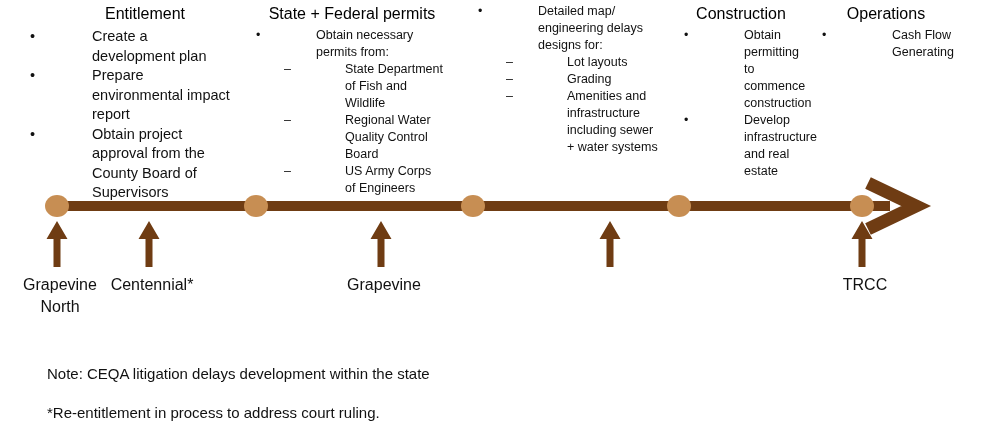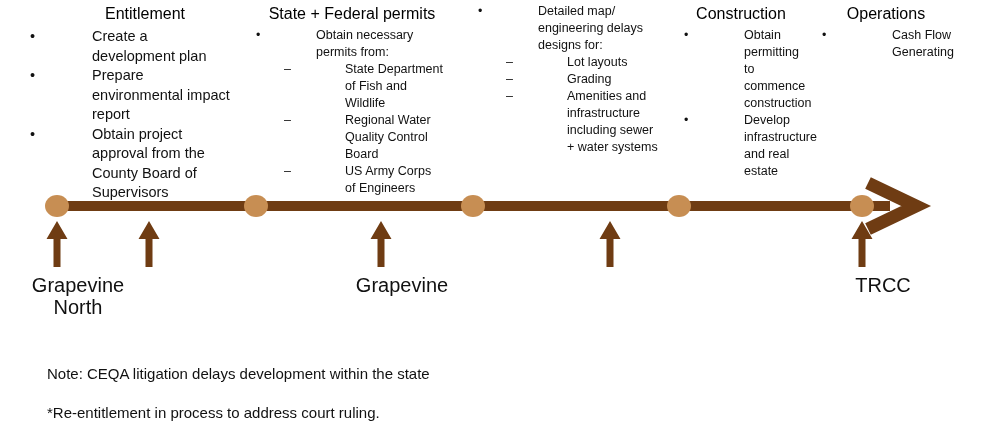--- a/index.html
+++ b/index.html
@@ -19,21 +19,21 @@
   .col-entitlement .marker{flex:0 0 14px;}
   .col-permits .items{width:188px;}
   .col-tract .items{width:180px;}
   .col-construction .items{width:114px;}
   .col-operations .items{width:124px;}
   .col-operations .marker{flex:0 0 22px;}
   #timeline{position:absolute;left:0;top:175px;width:1001px;height:100px;}
   #tl-labels{position:absolute;left:0;top:0;width:1001px;height:433px;pointer-events:none;}
   .tl-label{
     position:absolute;top:274px;transform:translateX(-50%);
-    text-align:center;font-size:20px;line-height:22px;white-space:pre-line;color:#111;margin-left:18px;
+    text-align:center;font-size:16px;line-height:22px;white-space:pre-line;color:#111;
   }
   .note{position:absolute;left:47px;font-size:15px;line-height:19px;color:#111;text-align:center;}
   .note-1{top:364px;}
   .note-2{top:403px;}
 </style>
 </head>
 <body>
 
 <div class="col col-entitlement" style="left:30px;width:230px;">
   <div class="col-title">Entitlement</div>
@@ -131,18 +131,19 @@
     <ellipse cx="57" cy="31" rx="12" ry="11" fill="#C78E53"></ellipse>
     <ellipse cx="256" cy="31" rx="12" ry="11" fill="#C78E53"></ellipse>
     <ellipse cx="473" cy="31" rx="12" ry="11" fill="#C78E53"></ellipse>
     <ellipse cx="679" cy="31" rx="12" ry="11" fill="#C78E53"></ellipse>
     <ellipse cx="862" cy="31" rx="12" ry="11" fill="#C78E53"></ellipse>
   </svg>
 
 <div id="tl-labels">
     <div class="tl-label" style="left: 60px;">Grapevine
 North</div>
+    <div class="tl-label" style="left: 152px;">Centennial*</div>
     <div class="tl-label" style="left: 384px;">Grapevine</div>
     <div class="tl-label" style="left: 865px; text-align: right;">TRCC</div>
   </div>
 
 <div class="note note-1">Note: CEQA litigation delays development within the state</div>
 <div class="note note-2">*Re-entitlement in process to address court ruling.</div>
 
 </body></html>

